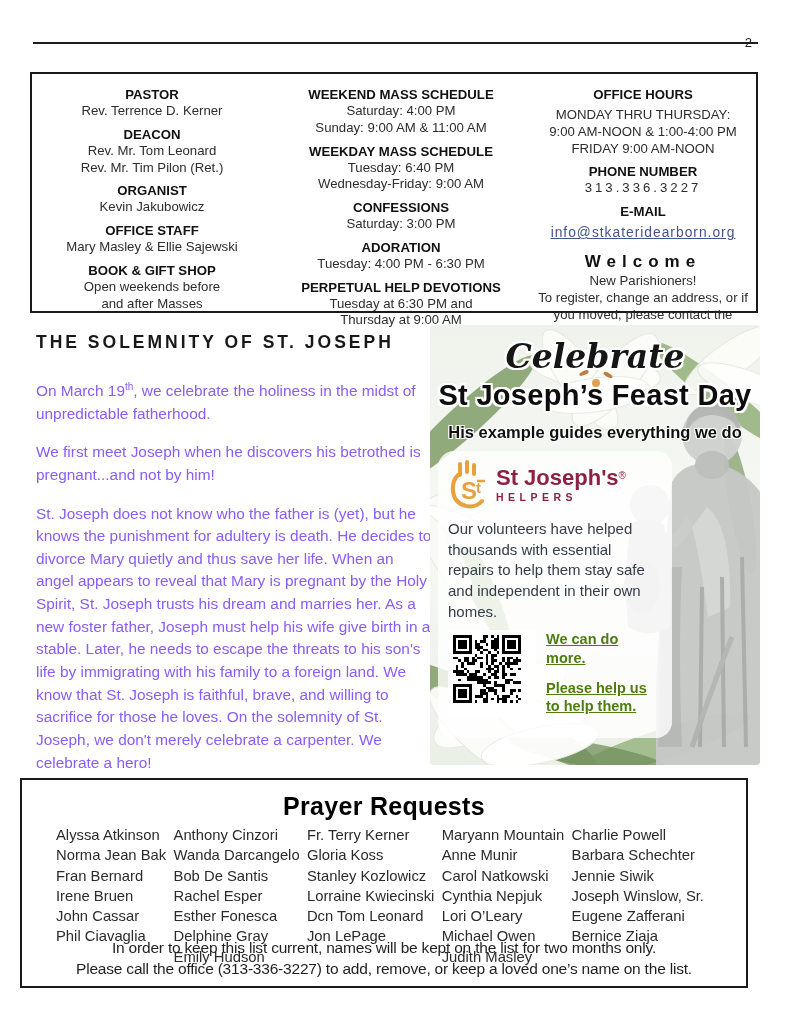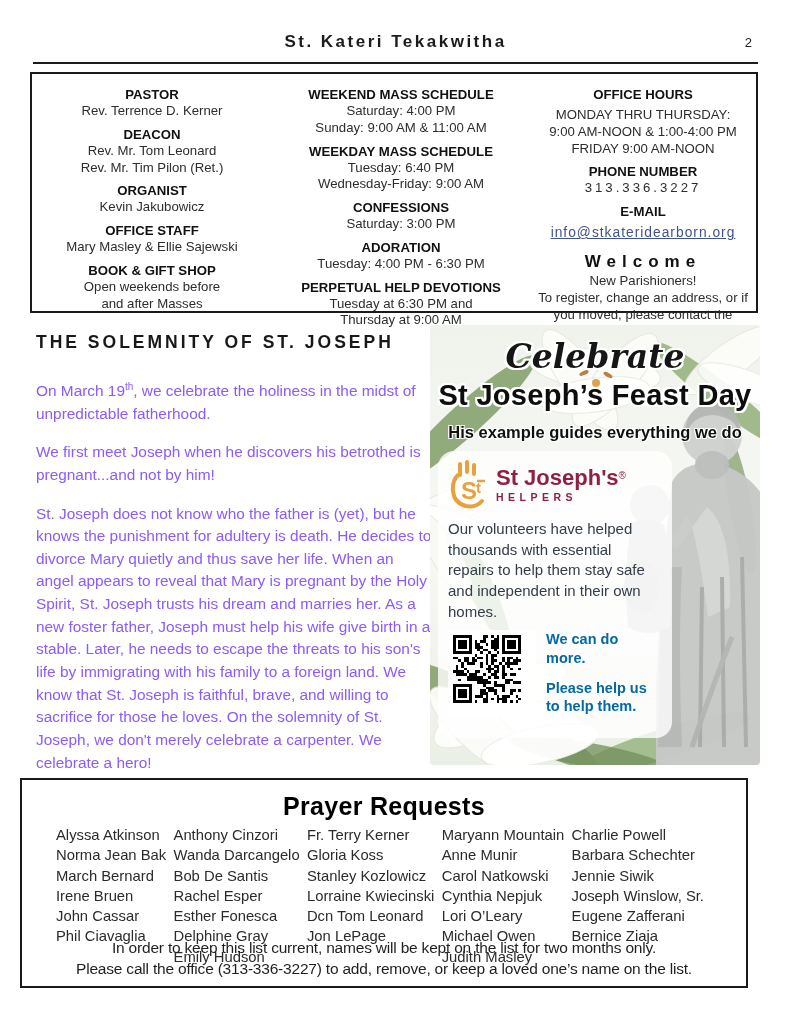--- a/index.html
+++ b/index.html
@@ -43,38 +43,37 @@
   .ad-panel{position:absolute;left:8px;top:126px;width:234px;height:287px;background:rgba(255,255,255,0.8);
     border-radius:16px;box-sizing:border-box;padding:8px 10px;}
   .logo-row{display:flex;align-items:center;gap:6px;}
   .logo-text-wrap{line-height:1;}
   .logo-name{font-size:22px;font-weight:bold;color:#8e2143;}
   .logo-reg{font-size:10px;vertical-align:super;color:#8e2143;}
   .logo-sub{font-size:10.5px;font-weight:bold;letter-spacing:4.5px;color:#8e2143;margin-top:3px;}
   .ad-body{font-size:15px;line-height:1.38;color:#333c49;margin-top:8px;width:208px;}
   .qr-row{display:flex;gap:10px;margin-top:8px;align-items:flex-start;}
   .qr-box{background:#ffffff;padding:5px;width:78px;height:78px;flex:0 0 auto;}
-  .cta-col{font-weight:bold;font-size:14.5px;color:#0369a1;line-height:1.25;width:115px;}
+  .cta-col{font-weight:bold;font-size:14.5px;color:#4d7c0f;line-height:1.25;width:115px;text-decoration:underline;}
   .cta-2{margin-top:12px;}
   .ad-statue{position:absolute;right:-4px;top:62px;}
   
   .prayer{position:absolute;left:20px;top:778px;width:728px;height:210px;border:2px solid #1a1a1a;box-sizing:border-box;}
   .prayer-title{text-align:center;font-size:25px;font-weight:800;margin:12px 0 6px;color:#000000;letter-spacing:0.3px;}
   .prayer-cols{display:flex;justify-content:space-between;padding:0 42px 0 34px;}
   .prayer-col{font-size:14.8px;line-height:1.2;color:#2b2b2b;}
   .prayer-name{margin-bottom:2.5px;white-space:nowrap;}
   .prayer-note{position:absolute;left:0;right:0;bottom:7px;text-align:center;font-size:15.5px;line-height:1.32;color:#1f1f1f;letter-spacing:-0.2px;}
 </style>
 </head>
 <body>
 
 <div class="page">
 
   <header class="masthead">
-    <div class="masthead-title">St. Kateri Tekakwitha</div>
     <div class="page-num">2</div>
   </header>
 
   <section class="info-box">
     <div class="info-col col-staff">
       <div class="g">
         <div class="g-h">PASTOR</div>
         <div class="g-ln">Rev. Terrence D. Kerner</div>
       </div>
       <div class="g">
@@ -467,21 +466,21 @@
       </div>
     </div>
   </aside>
 
   <section class="prayer">
     <h2 class="prayer-title">Prayer Requests</h2>
     <div class="prayer-cols">
       <div class="prayer-col">
         <div class="prayer-name">Alyssa Atkinson</div>
         <div class="prayer-name">Norma Jean Bak</div>
-        <div class="prayer-name">March Bernard</div>
+        <div class="prayer-name">Fran Bernard</div>
         <div class="prayer-name">Irene Bruen</div>
         <div class="prayer-name">John Cassar</div>
         <div class="prayer-name">Phil Ciavaglia</div>
       </div>
       <div class="prayer-col">
         <div class="prayer-name">Anthony Cinzori</div>
         <div class="prayer-name">Wanda Darcangelo</div>
         <div class="prayer-name">Bob De Santis</div>
         <div class="prayer-name">Rachel Esper</div>
         <div class="prayer-name">Esther Fonesca</div>

